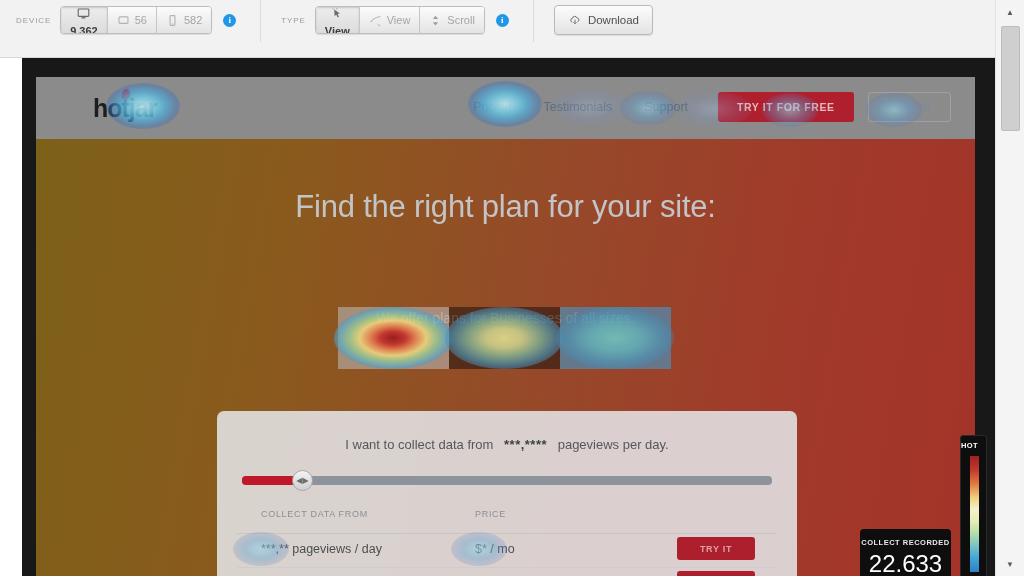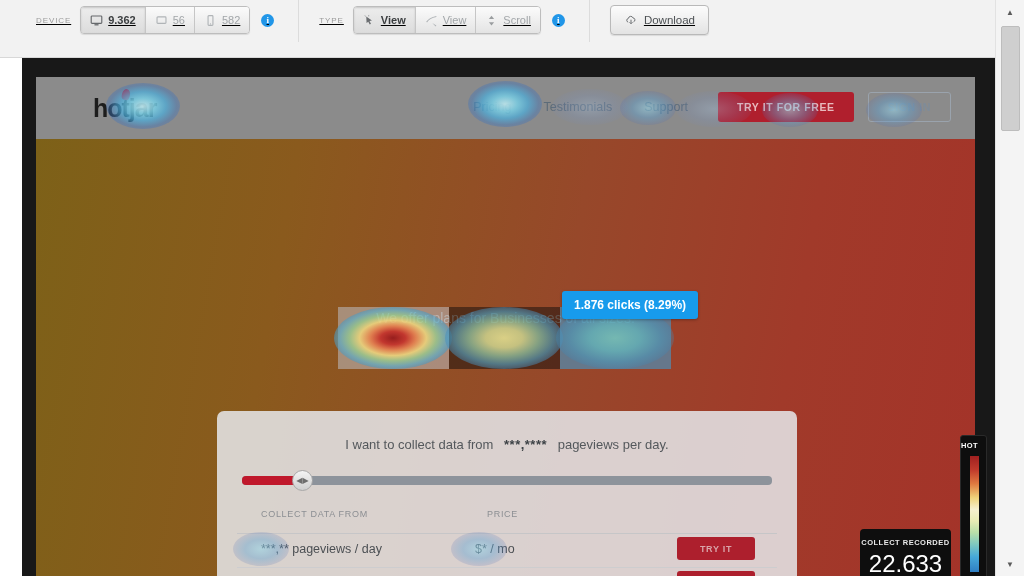--- a/index.html
+++ b/index.html
@@ -12,22 +12,22 @@
   .app{position:relative;width:1024px;height:576px;background:#fff;}
 
   
   .toolbar{
     position:absolute;left:0;top:0;width:995px;height:58px;
     background:#f2f2f2;
     border-bottom:1px solid #d8d8d8;
     box-sizing:border-box;
   }
   .toolbar-inner{
-    position:absolute;left:36px;top:0;right:0;height:40px;
-    display:flex;align-items:center;text-decoration:underline;
+    position:absolute;left:16px;top:0;right:0;height:40px;
+    display:flex;align-items:center;
   }
   .tb-group{display:flex;align-items:center;height:57px;padding-right:18px;}
   .tb-sep{width:1px;height:44px;background:#dcdcdc;margin:0 20px 0 6px;}
   .tb-label{
     font-size:8px;letter-spacing:0.9px;color:#9b9b9b;
     margin-right:9px;font-weight:normal;
   }
   .seg{
     display:flex;border:1px solid #bdbdbd;border-radius:4px;overflow:hidden;
     background:linear-gradient(#fdfdfd,#e6e6e6);
@@ -41,20 +41,21 @@
     background:linear-gradient(#fbfbfb,#e4e4e4);
     border-right:1px solid #c6c6c6;
     box-sizing:border-box;cursor:pointer;
     white-space:nowrap;
   }
   .seg-btn:last-child{border-right:none;}
   .seg-btn.active{
     background:linear-gradient(#ededed,#dcdcdc);
     color:#3a3d3f;font-weight:bold;
     box-shadow:inset 0 1px 2px rgba(0,0,0,.16);
+    flex-direction:column;
   }
   .seg-btn.dim{color:#a2a6a9;}
   .seg-num{font-size:11px;}
   .info-i{
     width:13px;height:13px;border-radius:50%;
     background:#2196e8;color:#fff;font-size:9px;font-weight:bold;
     display:flex;align-items:center;justify-content:center;
     margin-left:11px;cursor:pointer;font-family:"Liberation Serif",serif;
   }
   .plain-btn{
@@ -228,21 +229,21 @@
     display:flex;align-items:center;justify-content:center;
     font-size:8px;color:#6d6d6d;cursor:pointer;
   }
   .thead{
     position:absolute;left:20px;top:98px;width:540px;height:24px;
     border-bottom:1px solid #c6c6c8;
   }
   .th{
     position:absolute;top:0;font-size:9px;letter-spacing:.7px;color:#8c8f93;
   }
-  .th.c1{left:24px;} .th.c2{left:238px;margin-left:12px;}
+  .th.c1{left:24px;} .th.c2{left:238px;}
   .trow{
     position:absolute;left:20px;width:540px;height:34px;
     border-bottom:1px solid #cdcdcf;
   }
   .trow .cell1{
     position:absolute;left:24px;top:9px;font-size:12.5px;color:#4b4f53;
   }
   .trow .cell2{
     position:absolute;left:238px;top:9px;font-size:12.5px;color:#4b4f53;
   }
@@ -404,35 +405,35 @@
         <div class="blob blob-sm" style="left:432px;top:4px;"></div>
         <div class="blob blob-faint" style="left:516px;top:12px;"></div>
         <div class="blob blob-xs" style="left:584px;top:14px;"></div>
         <div class="blob blob-faint" style="left:640px;top:14px;"></div>
         <div class="blob blob-xs" style="left:726px;top:16px;"></div>
         <div class="blob blob-xs" style="left:830px;top:16px;"></div>
       </div>
 
       <div class="hero">
 
+        <div class="hero-h1">Find the right plan for your site:</div>
         <div class="hero-sub">We offer plans for Businesses of all sizes.</div>
 
         <div class="cta-row">
           <div class="cta c1">
             <div class="blob blob-hot"></div>
           </div>
           <div class="cta c2">
             <div class="blob blob-mid"></div>
           </div>
           <div class="cta c3">
             <div class="blob blob-cool"></div>
           </div>
         </div>
 
-        <div class="tooltip">1.876 clicks (8.29%)</div>
 
         <div class="card">
 
           <div class="card-line">
             <span>I want to collect data from</span>
             <span class="stars">***,****</span>
             <span>pageviews per day.</span>
           </div>
 
           <div class="slider">

